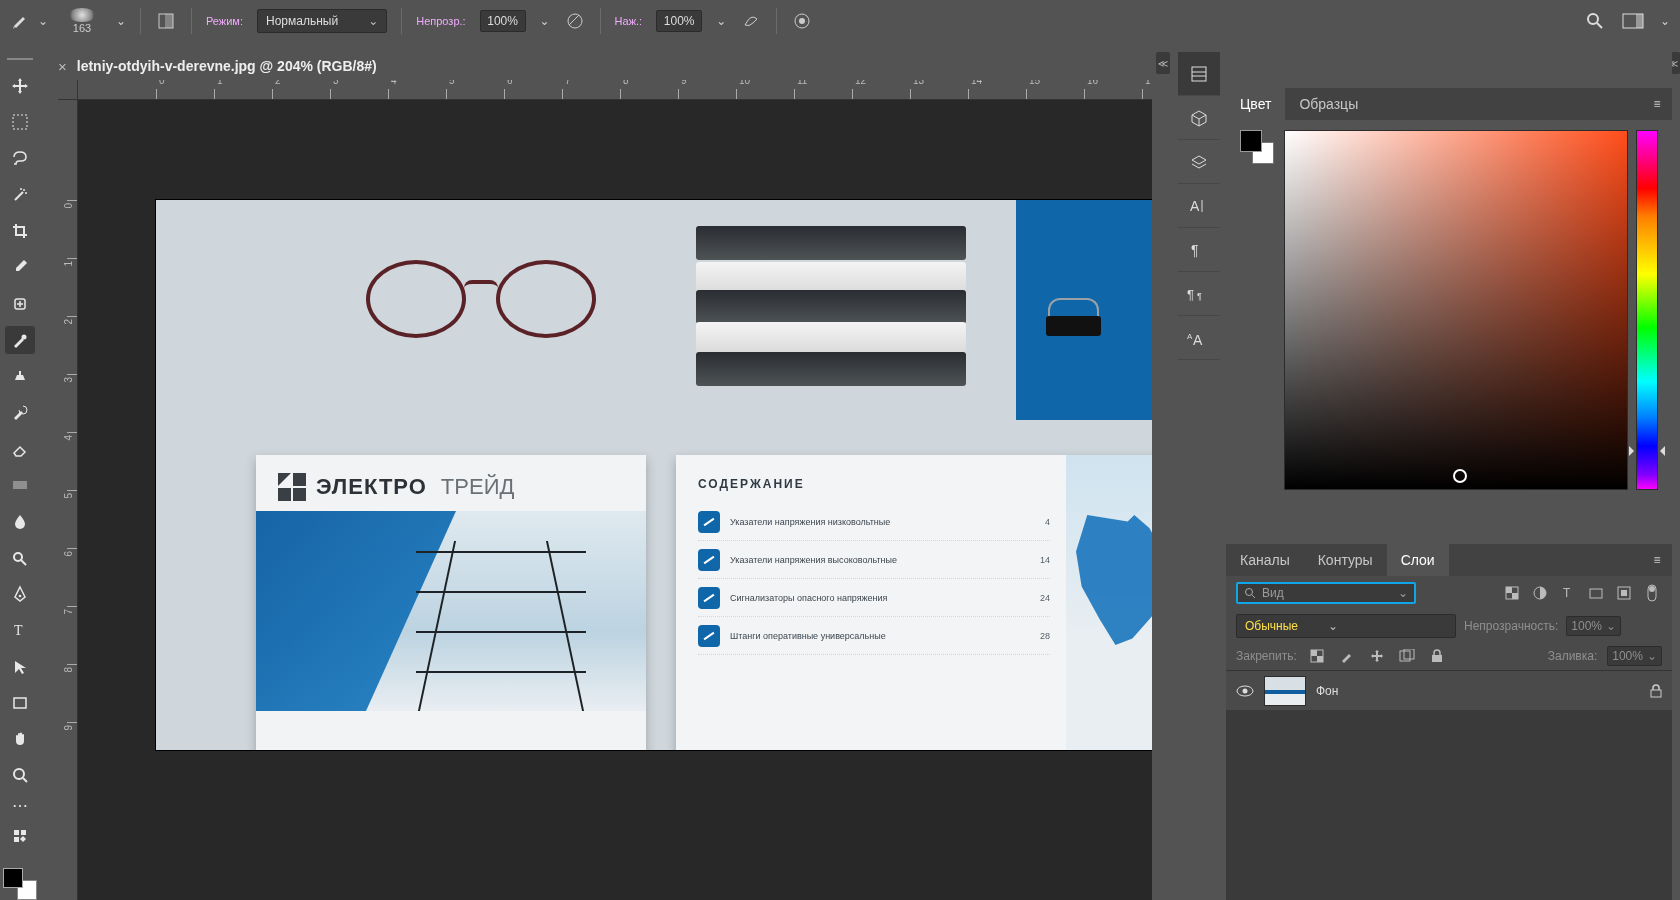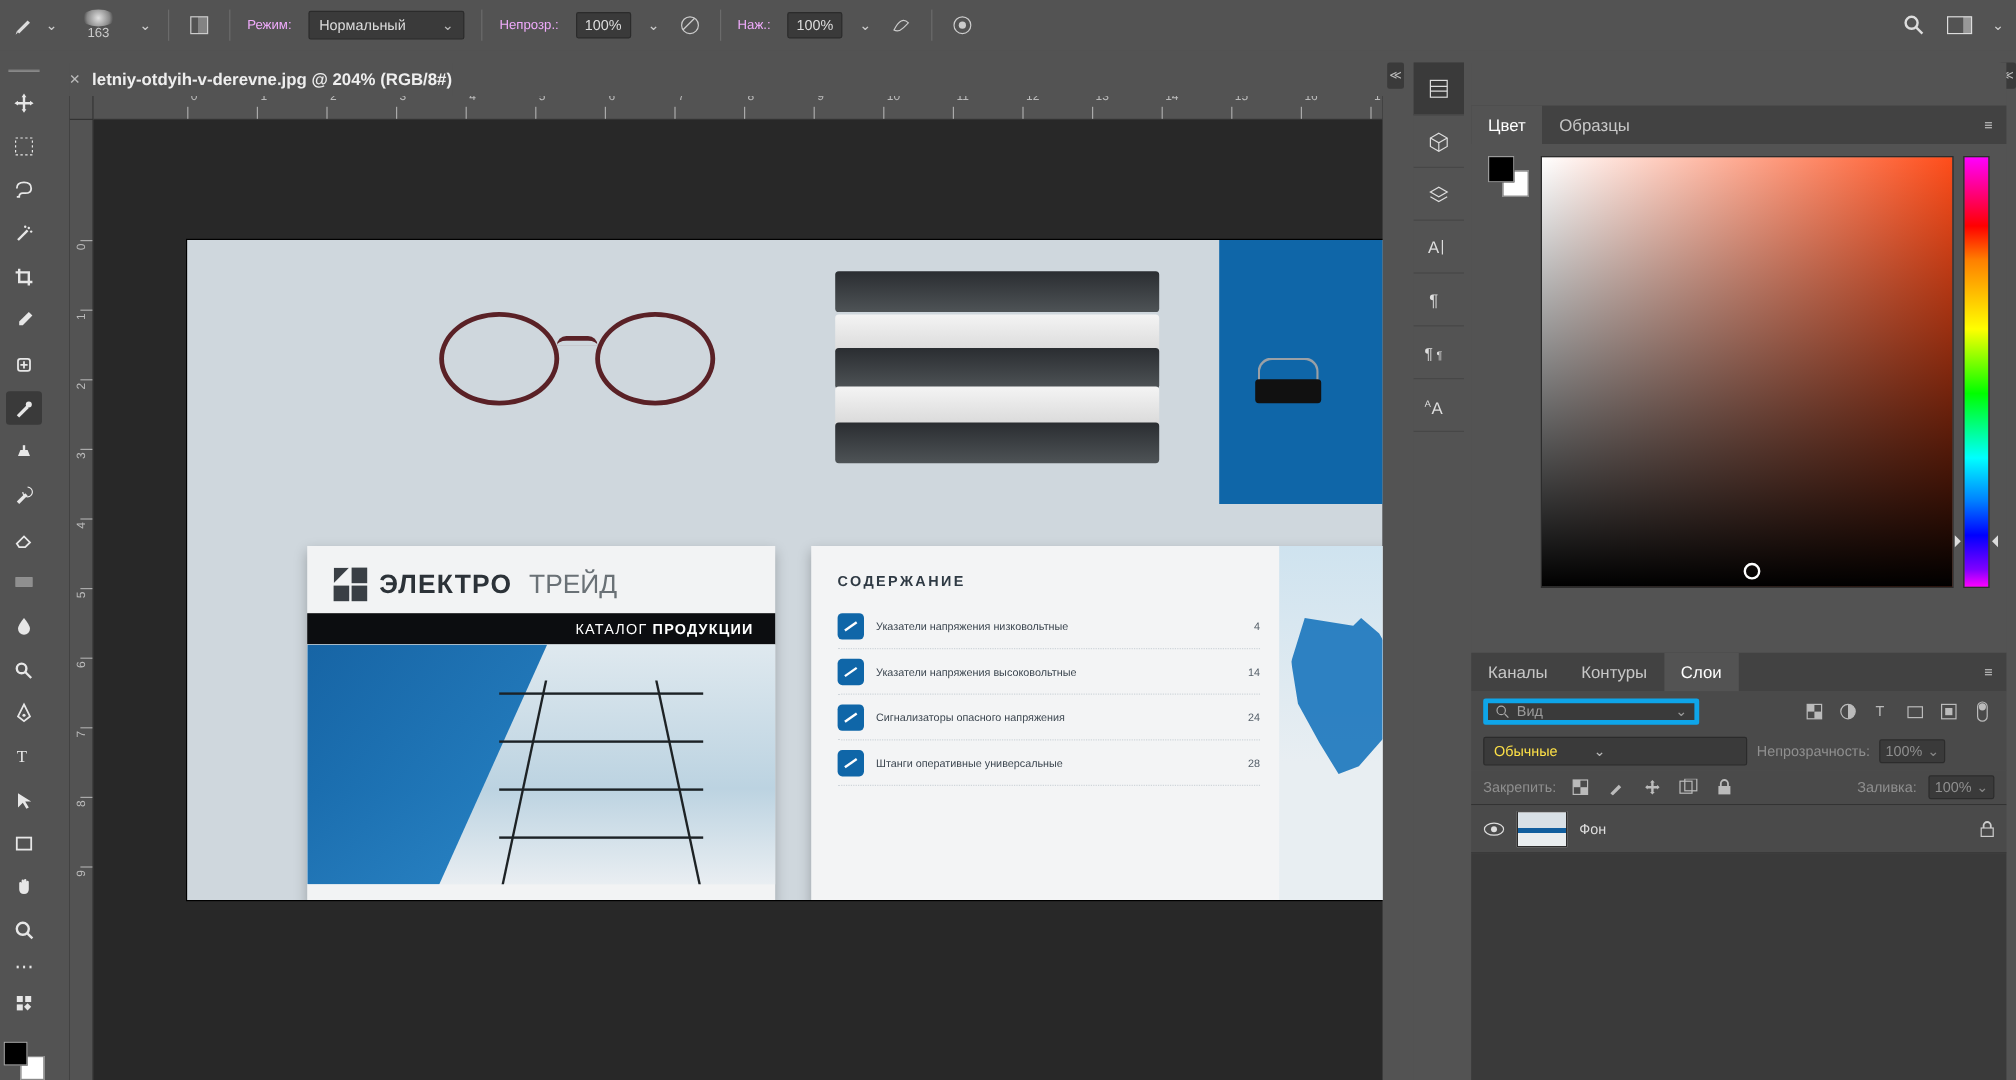--- a/index.html
+++ b/index.html
@@ -130,21 +130,21 @@
 }
 .field .ring{ position:absolute; left:49%; bottom:6px; width:14px; height:14px; border:2px solid #fff; border-radius:50%; }
 .huebar{ width:22px; border:1px solid #2c2c2c; background:linear-gradient(to bottom,#ff00ff 0%,#ff0080 8%,#ff0000 16%,#ff8000 24%,#ffff00 40%,#00ff00 55%,#00ffff 70%,#0080ff 80%,#0000ff 88%,#8000ff 96%,#ff00ff 100%); position:relative;}
 .huebar .ptr{ position:absolute; left:-6px; right:-6px; height:0; border-top:5px solid transparent; border-bottom:5px solid transparent;}
 .huebar .ptr::before{content:"";position:absolute;left:-2px;top:-5px;border:5px solid transparent;border-left-color:#ddd;}
 .huebar .ptr::after{content:"";position:absolute;right:-2px;top:-5px;border:5px solid transparent;border-right-color:#ddd;}
 .huebar .ptr{ top:88%; }
 
 
 #layerspanel .optsrow{ display:flex; align-items:center; gap:8px; padding:6px 10px; background:#4a4a4a;}
-#layerspanel .optsrow .search{ flex:0 0 180px; display:flex; align-items:center; background:#3a3a3a; border:4px solid #0ea5e9; height:22px; border-radius:2px; padding:0 6px; gap:6px; color:#9c9c9c;}
+#layerspanel .optsrow .search{ flex:0 0 180px; display:flex; align-items:center; background:#3a3a3a; border:2px solid #0ea5e9; height:22px; border-radius:2px; padding:0 6px; gap:6px; color:#9c9c9c;}
 #layerspanel .optsrow .spacer{flex:1;}
 .sqbtn{ width:20px; height:20px; color:#ccc; display:flex; align-items:center; justify-content:center; cursor:pointer;}
 #layerspanel .row2{ display:flex; align-items:center; gap:8px; padding:4px 10px; background:#4a4a4a;}
 .blend{ flex:0 0 220px; }
 .kvlabel{ color:#8f8f8f; font-size:12px;text-align:center;}
 .pct{ background:#3a3a3a; border:1px solid #2c2c2c; height:20px; min-width:48px; display:flex; align-items:center; justify-content:flex-end; padding:0 4px; color:#8f8f8f; gap:4px; border-radius:2px;}
 .pct::after{content:"⌄"; color:#888;}
 #layerspanel .row3{ display:flex; align-items:center; gap:10px; padding:4px 10px; background:#4a4a4a; border-bottom:1px solid #333;}
 .layerlist{ background:#3f3f3f; }
 .layer{ display:flex; align-items:center; gap:10px; height:40px; padding:0 10px; background:#4a4a4a; border-bottom:1px solid #3a3a3a;}
@@ -485,21 +485,20 @@
          <div class="head">
            <div class="logo">
               <span></span>
               <span></span>
               <span></span>
               <span></span>
             </div>
            <span class="title1">ЭЛЕКТРО</span>
            <span class="title2">ТРЕЙД</span>
          </div>
-         <div class="bar"><span>КАТАЛОГ</span> <b>ПРОДУКЦИИ</b></div>
          <div class="art">
             <div class="tri"></div>
             <div class="tower">
               <div class="x">
                 <span></span>
                 <span></span>
                 <span></span>
                 <span></span>
               </div>
             </div>

